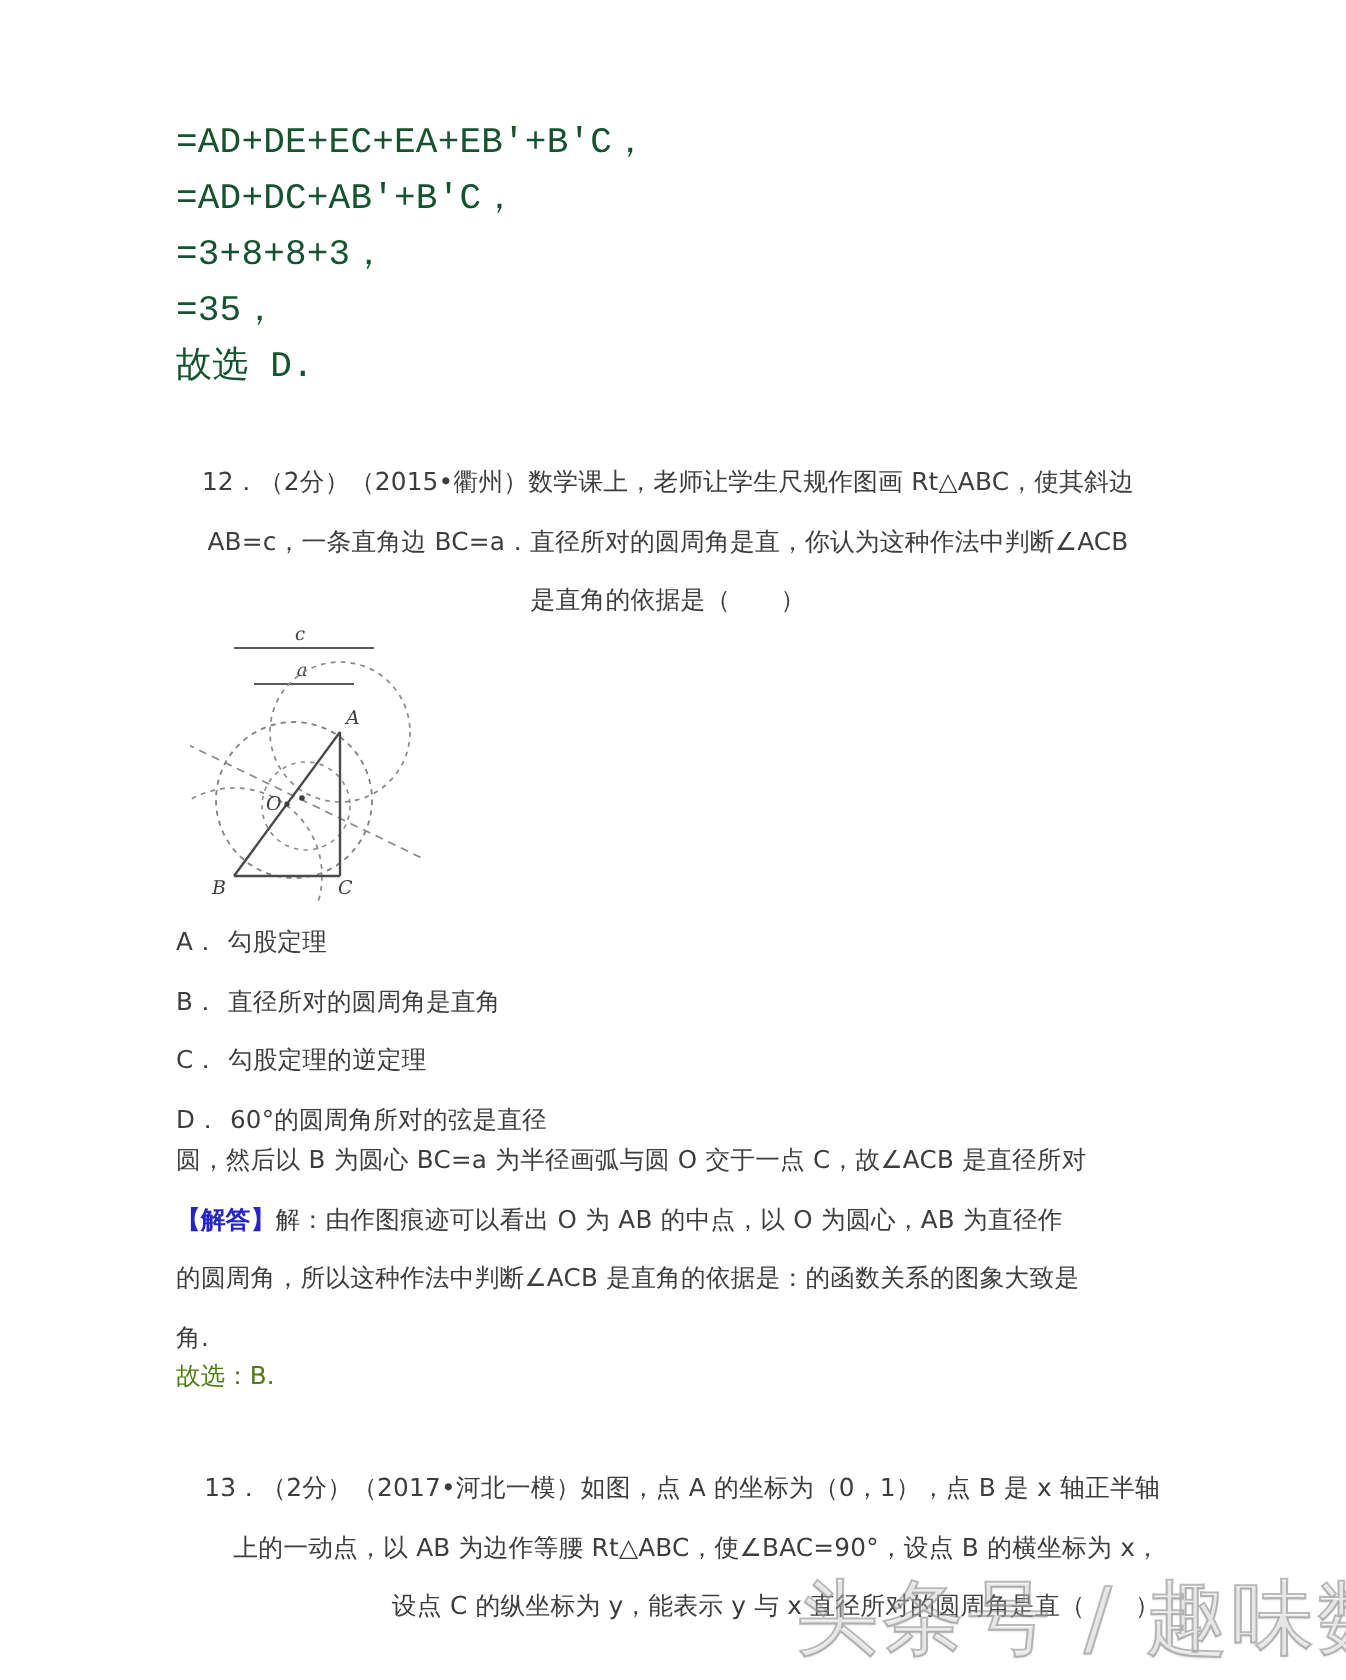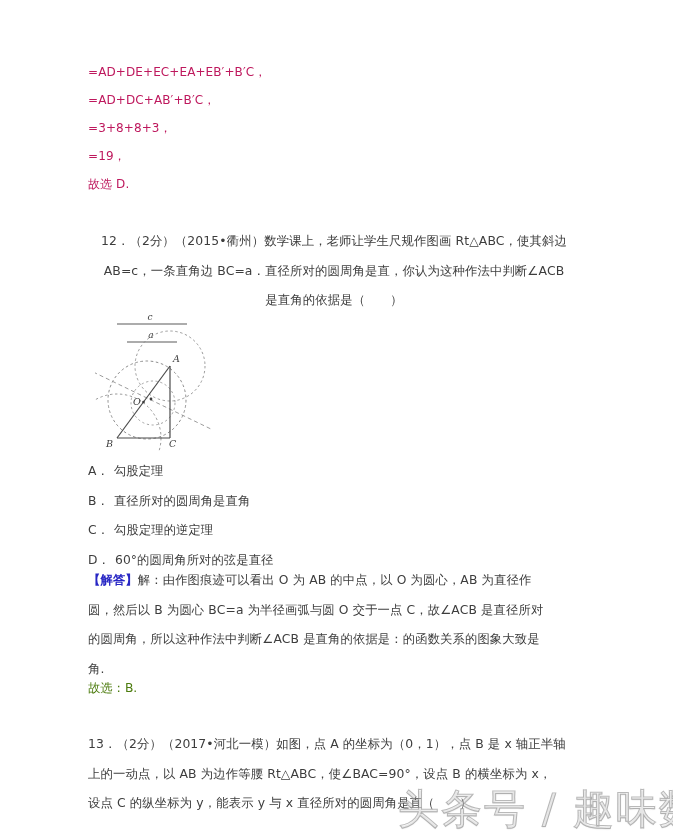--- a/index.html
+++ b/index.html
@@ -18,25 +18,26 @@
   }
 
   .page {
     position: absolute;
     inset: 0;
     background: #fff;
   }
 
   
   .line {
-    font-size: 12px;
+    font-size: 18px;
     line-height: 28px;
-    color: #be185d;
-    white-space: nowrap;
-    letter-spacing: 0.1px;
+    color: #14532d;
+    white-space: nowrap;
+    letter-spacing: 0.1px;
+    font-family: Liberation Mono, monospace;
   }
   .para {
     font-size: 12.3px;
     line-height: 29.5px;
     color: #3d3d3d;
     text-align: justify;
     letter-spacing: 0.15px;
   }
 
   
@@ -117,21 +118,21 @@
     left: 88px;
     top: 729px;
     width: 492px;
   }
   .q13-body {
     font-size: 12.4px;
     line-height: 29.5px;
     color: #3d3d3d;
     letter-spacing: 0.1px;
   }
-  .q13-body .l { white-space: nowrap; }
+  .q13-body .l { white-space: nowrap; text-align: right; }
 
   
   .watermark {
     position: absolute;
     left: 398px;
     top: 786px;
     font-size: 41px;
     line-height: 46px;
     font-family: "DejaVu Sans", "Liberation Sans", sans-serif;
     color: rgba(255,255,255,0);
@@ -144,21 +145,21 @@
 </style>
 </head>
 <body>
 
 <div class="page">
 
   <div class="eq-block">
     <div class="line">=AD+DE+EC+EA+EB′+B′C，</div>
     <div class="line">=AD+DC+AB′+B′C，</div>
     <div class="line">=3+8+8+3，</div>
-    <div class="line">=19，</div>
+    <div class="line">=35，</div>
     <div class="line">故选 D.</div>
   </div>
 
   <div class="q12">
     <div class="q12-body">
       <div class="l">12．（2分）（2015•衢州）数学课上，老师让学生尺规作图画 Rt△ABC，使其斜边</div>
       <div class="l">AB=c，一条直角边 BC=a．直径所对的圆周角是直，你认为这种作法中判断∠ACB</div>
       <div class="l">是直角的依据是（　　）</div>
     </div>
   </div>
@@ -205,22 +206,22 @@
     </div>
     <div class="opt">
       <span class="optlabel">C．</span><span>勾股定理的逆定理</span>
     </div>
     <div class="opt">
       <span class="optlabel">D．</span><span>60°的圆周角所对的弦是直径</span>
     </div>
   </div>
 
   <div class="answer">
+    <div class="para">圆，然后以 B 为圆心 BC=a 为半径画弧与圆 O 交于一点 C，故∠ACB 是直径所对</div>
     <div class="para"><span class="answer-tag">【解答】</span><span>解：由作图痕迹可以看出 O 为 AB 的中点，以 O 为圆心，AB 为直径作</span></div>
-    <div class="para">圆，然后以 B 为圆心 BC=a 为半径画弧与圆 O 交于一点 C，故∠ACB 是直径所对</div>
     <div class="para">的圆周角，所以这种作法中判断∠ACB 是直角的依据是：的函数关系的图象大致是</div>
     <div class="para">角.</div>
   </div>
   <div class="answer-choice">故选：B.</div>
 
   <div class="q13">
     <div class="q13-body">
       <div class="l">13．（2分）（2017•河北一模）如图，点 A 的坐标为（0，1），点 B 是 x 轴正半轴</div>
       <div class="l">上的一动点，以 AB 为边作等腰 Rt△ABC，使∠BAC=90°，设点 B 的横坐标为 x，</div>
       <div class="l">设点 C 的纵坐标为 y，能表示 y 与 x 直径所对的圆周角是直（　　）</div>

